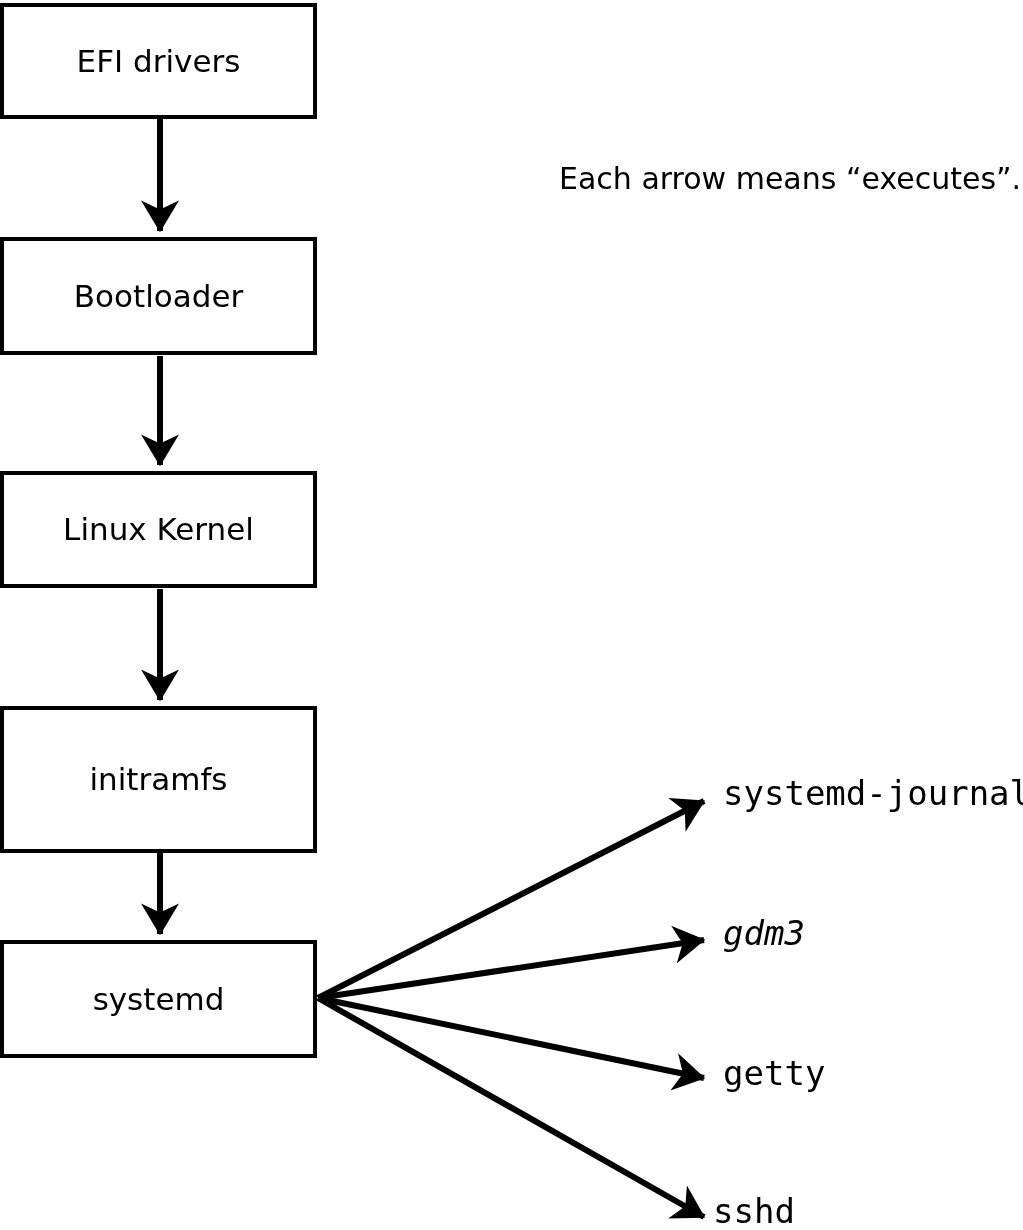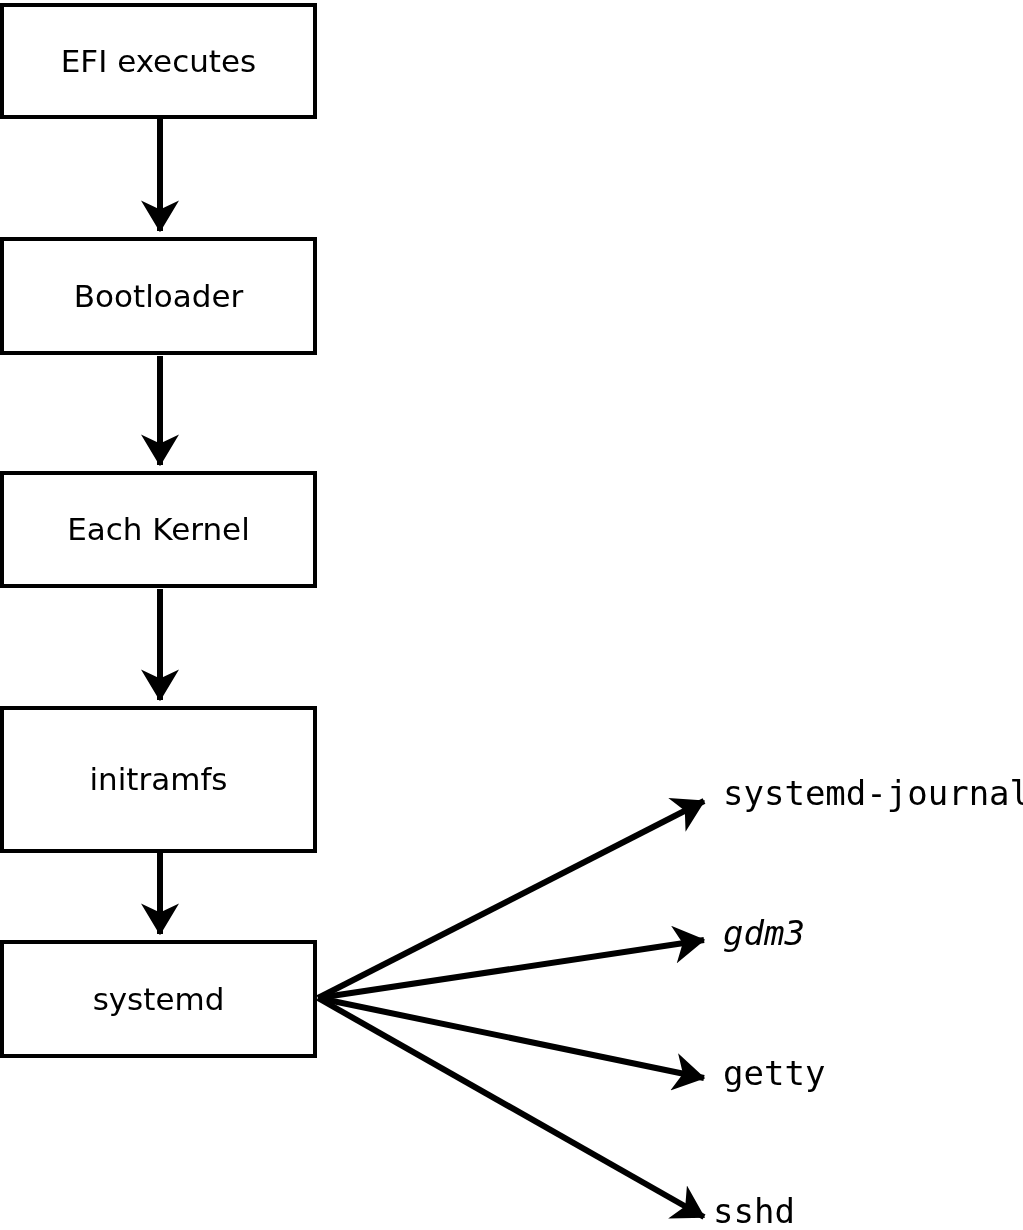--- a/index.html
+++ b/index.html
@@ -83,34 +83,35 @@
     <line class="arrow-line" x1="160" y1="589" x2="160" y2="700" marker-end="url(#ah)"></line>
     <line class="arrow-line" x1="160" y1="824" x2="160" y2="934" marker-end="url(#ah)"></line>
 
     <line class="arrow-line" x1="318" y1="998" x2="704" y2="801" marker-end="url(#ah)"></line>
     <line class="arrow-line" x1="318" y1="998" x2="704" y2="940" marker-end="url(#ah)"></line>
     <line class="arrow-line" x1="318" y1="998" x2="704" y2="1078" marker-end="url(#ah)"></line>
     <line class="arrow-line" x1="318" y1="998" x2="704" y2="1217" marker-end="url(#ah)"></line>
   </svg>
 
   <div class="node-box box-1">
-    <span>EFI executes</span>
+    <span>EFI drivers</span>
   </div>
   <div class="node-box box-2">
     <span>Bootloader</span>
   </div>
   <div class="node-box box-3">
-    <span>Each Kernel</span>
+    <span>Linux Kernel</span>
   </div>
   <div class="node-box box-4">
     <span>initramfs</span>
   </div>
   <div class="node-box box-5">
     <span>systemd</span>
   </div>
 
+  <div class="caption">Each arrow means “executes”.</div>
 
   <div class="leaf-label leaf-1">systemd-journal</div>
   <div class="leaf-label leaf-2">gdm3</div>
   <div class="leaf-label leaf-3">getty</div>
   <div class="leaf-label leaf-4">sshd</div>
 
 </div>
 
 </body></html>

